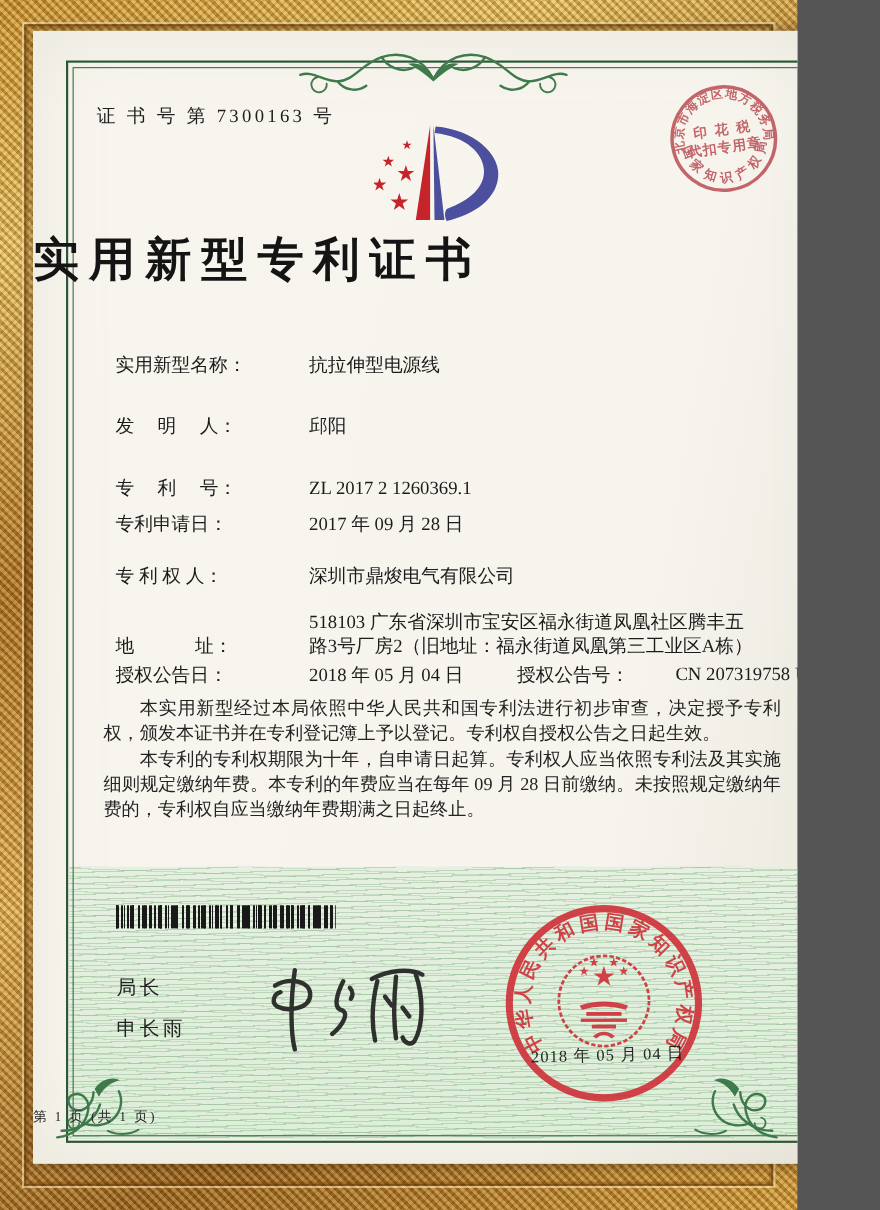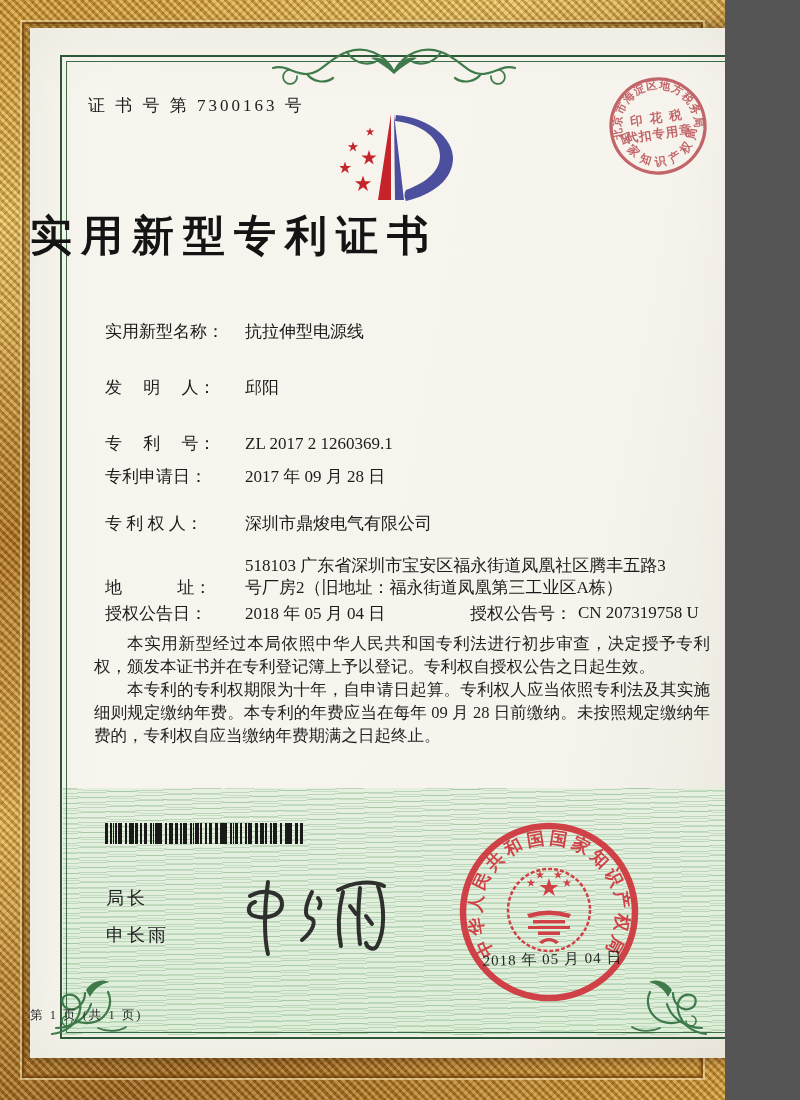--- a/index.html
+++ b/index.html
@@ -27,21 +27,21 @@
       repeating-linear-gradient(178deg, rgba(120,170,120,.38) 0 1px, rgba(0,0,0,0) 1px 5px),
       repeating-linear-gradient(2deg, rgba(110,165,110,.25) 0 1px, rgba(0,0,0,0) 1px 7px),
       linear-gradient(#e6f0e1,#ddeed9);}
   
   .certno{position:absolute;left:58px;top:66px;font-size:17px;letter-spacing:3px;color:#1d1d1d;}
   .title{position:absolute;left:0;top:180px;width:740px;text-align:left;
     font-size:42px;font-weight:bold;letter-spacing:9px;color:#141414;}
   .fields{position:absolute;left:75px;top:292px;width:580px;font-size:17px;color:#1b1b1b;}
   .frow{position:absolute;left:0;display:flex;align-items:flex-end;width:580px;}
   .flabel{flex:0 0 140px;white-space:nowrap;}
-  .fvalue{flex:0 1 430px;line-height:22px;}
+  .fvalue{flex:0 1 430px;line-height:22px;margin-left:36px;}
   .frow.r1{top:0}.frow.r2{top:56px}.frow.r3{top:112px}.frow.r4{top:145px}
   .frow.r5{top:192px}.frow.r6{top:235px}.frow.r7{top:282px}
   .pair2{position:absolute;left:365px;top:0;display:flex;white-space:nowrap;}
   .pair2 .flabel{flex:0 0 auto;margin-right:6px;}
   .paras{position:absolute;left:64px;top:604px;width:616px;font-size:16.5px;
     line-height:23px;color:#232323;text-align:justify;}
   .paras p{margin:0;text-indent:2em;}
   .barcode{position:absolute;left:75px;top:795px;width:200px;height:21px;
     background:
       repeating-linear-gradient(90deg,#191919 0 2px,rgba(0,0,0,0) 2px 5px),

